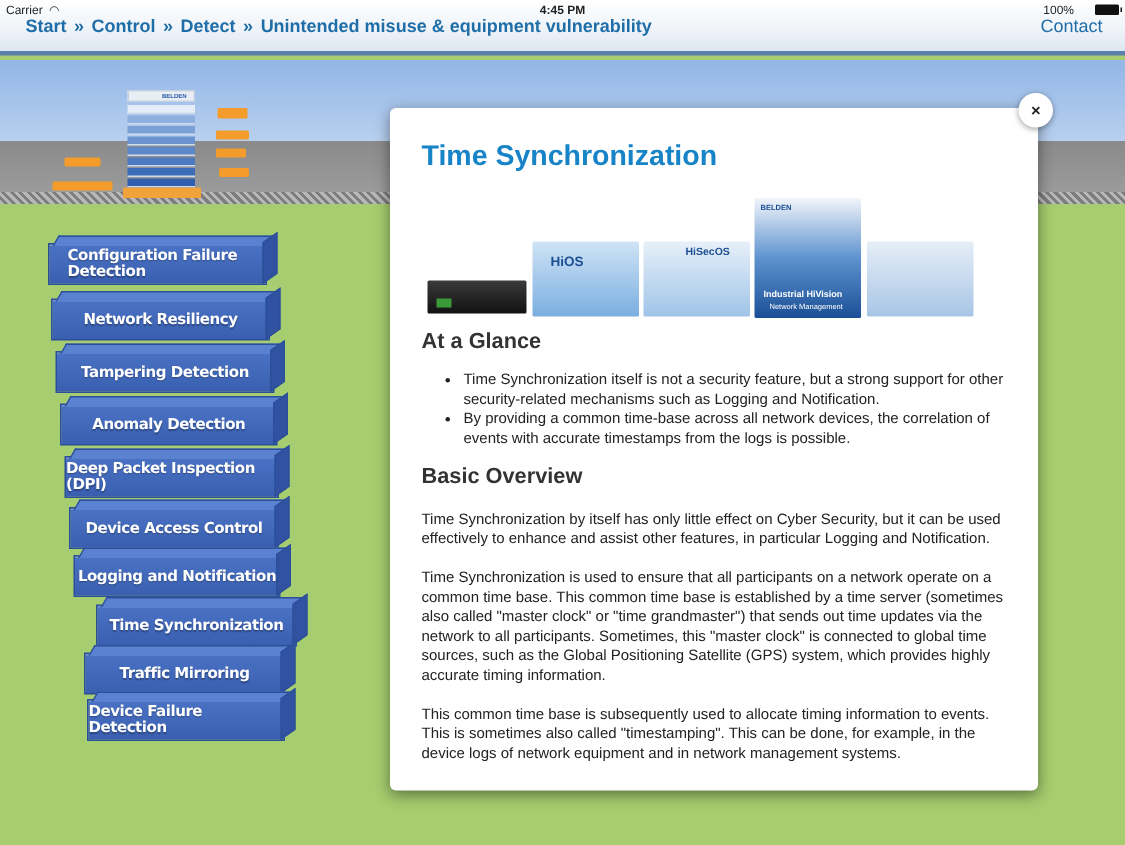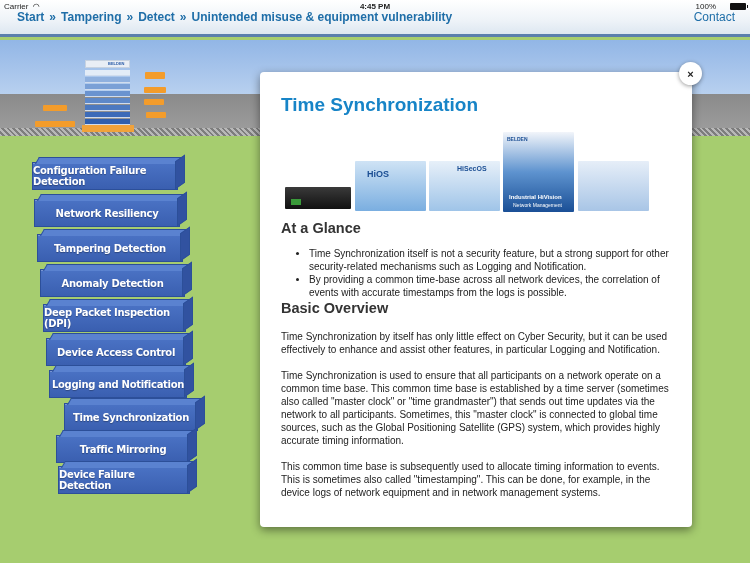--- a/index.html
+++ b/index.html
@@ -79,21 +79,21 @@
   .img-switch { left: 297px; top: 29px; width: 71px; height: 50px; background: linear-gradient(#e6eef8, #a8c5e6); }
   .img-label { position: absolute; font-size: 7px; font-weight: bold; color: #1b4e93; }
   .img-label.light { color: #fff; font-size: 5px; }
 
   .section-h { font-size: 14.5px; font-weight: bold; color: #333; margin-top: 8px; }
   .glance-list { margin: 11px 0 0 28px; font-size: 10px; line-height: 13px; color: #222; }
   .glance-list li { margin-bottom: 0; }
   .para { font-size: 10px; line-height: 13px; color: #222; margin-top: 13px; }
   .para.first { margin-top: 14px; }
   .para.faded { color: #d6d6d6; margin-top: 12px; height: 8px; overflow: hidden; }
-  .h-overview { margin-top: 1px; }
+  .h-overview { margin-top: 11px; }
 
   .close-btn {
     position: absolute; left: 679px; top: 62px; width: 23px; height: 23px;
     border-radius: 50%; background: #fff; box-shadow: 0 1px 4px rgba(0,0,0,0.4);
     font-size: 11px; font-weight: bold; color: #222;
     display: flex; align-items: center; justify-content: center; cursor: pointer;
   }
 </style>
 </head>
 <body>
@@ -106,21 +106,21 @@
     </span>
     <span class="time">4:45 PM</span>
     <span class="battery">
       <span>100%</span>
       <span class="battery-icon"></span>
     </span>
   </div>
   <div class="breadcrumb">
     <span class="crumb">Start</span>
     <span class="sep">»</span>
-    <span class="crumb">Tampering</span>
+    <span class="crumb">Control</span>
     <span class="sep">»</span>
     <span class="crumb">Detect</span>
     <span class="sep">»</span>
     <span class="crumb">Unintended misuse &amp; equipment vulnerability</span>
   </div>
   <span class="contact">Contact</span>
 </div>
 
 <div class="sky"></div>
 <div class="wall"></div>
@@ -141,21 +141,21 @@
   <div class="mini-layer" style="top:59px;background:#2f5fae;"></div>
   <div class="mini-base"></div>
 </div>
 <div class="mini-orange" style="left:145px;top:72px;width:20px;height:7px;"></div>
 <div class="mini-orange" style="left:144px;top:87px;width:22px;"></div>
 <div class="mini-orange" style="left:144px;top:99px;width:20px;"></div>
 <div class="mini-orange" style="left:146px;top:112px;width:20px;"></div>
 <div class="mini-orange" style="left:43px;top:105px;width:24px;"></div>
 <div class="mini-orange" style="left:35px;top:121px;width:40px;"></div>
 
-<div class="block" style="left:32px;top:162px;width:146px;">
+<div class="block" style="left:32px;top:162px;width:146px;padding-left:12px;">
     <span>Configuration Failure Detection</span>
   </div>
 <div class="block" style="left:34px;top:199px;width:146px;">
     <span>Network Resiliency</span>
   </div>
 <div class="block" style="left:37px;top:234px;width:146px;">
     <span>Tampering Detection</span>
   </div>
 <div class="block" style="left:40px;top:269px;width:145px;">
     <span>Anomaly Detection</span>

